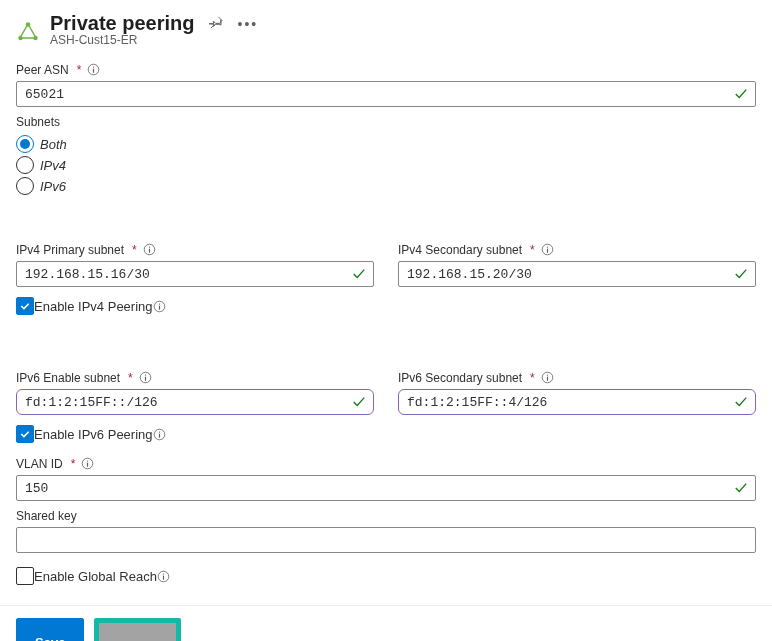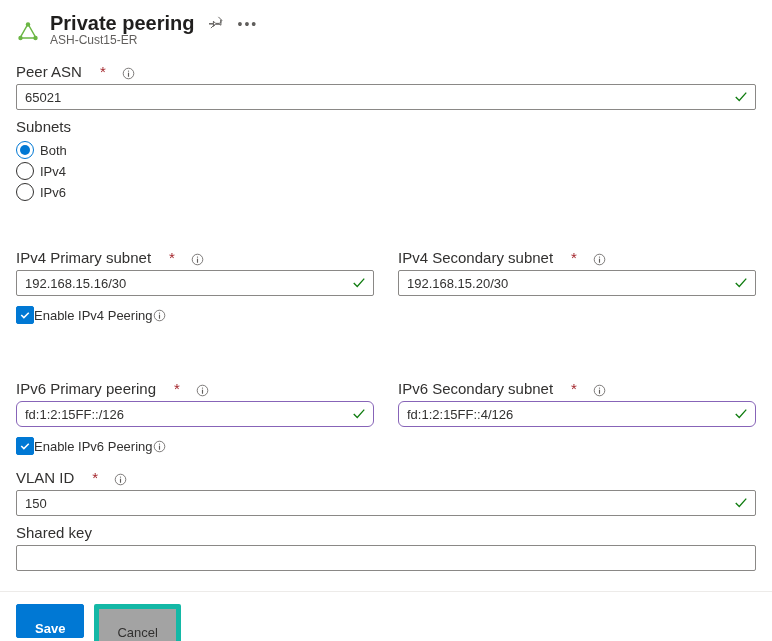--- a/index.html
+++ b/index.html
@@ -11,35 +11,35 @@
     background: #fff;
   }
   .blade { padding: 12px 16px 0 16px; width: 772px; }
   .header { display: flex; align-items: center; gap: 10px; margin-bottom: 16px; }
   .logo { width: 24px; height: 24px; margin-top: 6px; }
   .title-wrap {}
   .title-line { display:flex; align-items:center; gap:14px; }
   .title { font-size: 20px; font-weight: 600; color:#201f1e; }
   .subtitle { font-size: 12px; color:#605e5c; margin-top:-2px; }
   .hdr-icon { color:#605e5c; cursor:pointer; }
-  .field-label { font-size:15px; margin: 8px 0 4px 0; display:flex; align-items:flex-end; gap:16px; }
+  .field-label { font-size:12px; margin: 8px 0 4px 0; display:flex; align-items:flex-start; gap:6px; }
   .req { color:#a4262c; margin-left:2px; }
   .input-row { position:relative; }
   input[type=text] {
     width:100%; height:26px; padding:3px 28px 3px 8px;
     border:1px solid #8a8886; font-size:13px; color:#323130;
-    font-family: Liberation Sans, sans-serif;
+    font-family: Liberation Mono, monospace;
     border-radius:2px;
   }
   input[type=text].focus-purple { border-color:#8764b8;border-radius:6px; }
   .check-ok { position:absolute; right:8px; top:50%; transform:translateY(-50%); color:#107c10; }
   .two-col { display:flex; gap:24px; }
   .two-col > div { flex:1;margin-top:34px; }
   .rg { margin:6px 0; }
-  .radio-row { display:flex; align-items:center; gap:6px; margin:3px 0; cursor:pointer; }
+  .radio-row { display:flex; align-items:center; gap:6px; margin:3px 0; cursor:pointer;font-style:italic; }
   .radio { width:18px; height:18px; border:1px solid #323130; border-radius:50%; display:flex; align-items:center; justify-content:center; }
   .radio.sel { border-color:#0078d4; }
   .radio .dot { width:10px; height:10px; border-radius:50%; background:#0078d4; }
   .checkrow { display:flex; align-items:center; margin:10px 0 14px 0; cursor:pointer; }
   .chk { width:18px; height:18px; border:1px solid #323130; border-radius:2px; display:flex; align-items:center; justify-content:center; }
   .chk.checked { background:#0078d4; border-color:#0078d4; }
   .chk.checked svg { display:block; }
   .chk svg { display:none; }
   .info-ic { width:13px; height:13px; color:#605e5c; cursor:pointer; }
   .divider { height:1px; background:#edebe9; margin:20px -16px 12px -16px; }
@@ -156,21 +156,21 @@
     <svg class="info-ic" viewBox="0 0 16 16">
         <circle cx="8" cy="8" r="6.5" fill="none" stroke="#605e5c"></circle>
         <circle cx="8" cy="5" r="0.8" fill="#605e5c"></circle>
         <rect x="7.3" y="7" width="1.4" height="5" fill="#605e5c"></rect>
       </svg>
   </div>
 
   <div class="two-col">
     <div>
       <div class="field-label">
-        <span>IPv6 Primary peering</span>
+        <span>IPv6 Enable subnet</span>
           <span class="req">*</span>
         <svg class="info-ic" viewBox="0 0 16 16">
             <circle cx="8" cy="8" r="6.5" fill="none" stroke="#605e5c"></circle>
             <circle cx="8" cy="5" r="0.8" fill="#605e5c"></circle>
             <rect x="7.3" y="7" width="1.4" height="5" fill="#605e5c"></rect>
           </svg>
       </div>
       <div class="input-row">
         <input class="focus-purple" type="text" value="fd:1:2:15FF::/126" style="">
         <svg class="check-ok" width="14" height="14" viewBox="0 0 16 16">
@@ -225,20 +225,29 @@
     <svg class="check-ok" width="14" height="14" viewBox="0 0 16 16">
         <path d="M2 8l4 4 8-9" fill="none" stroke="#107c10" stroke-width="1.5"></path>
       </svg>
   </div>
 
   <div class="field-label">Shared key</div>
   <div class="input-row">
     <input type="text" value="" style="">
   </div>
 
+  <div class="checkrow" style="margin-top:14px;">
+    <span class="chk"></span>
+    <span>Enable Global Reach</span>
+    <svg class="info-ic" viewBox="0 0 16 16">
+        <circle cx="8" cy="8" r="6.5" fill="none" stroke="#605e5c"></circle>
+        <circle cx="8" cy="5" r="0.8" fill="#605e5c"></circle>
+        <rect x="7.3" y="7" width="1.4" height="5" fill="#605e5c"></rect>
+      </svg>
+  </div>
 
   <div class="divider"></div>
 
   <div class="footer">
     <button class="btn btn-primary">Save</button>
     <button class="btn btn-secondary">Cancel</button>
   </div>
 
 </div>
 

